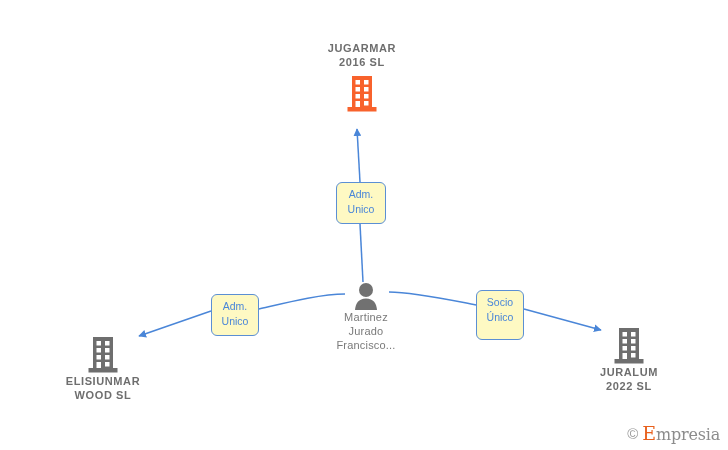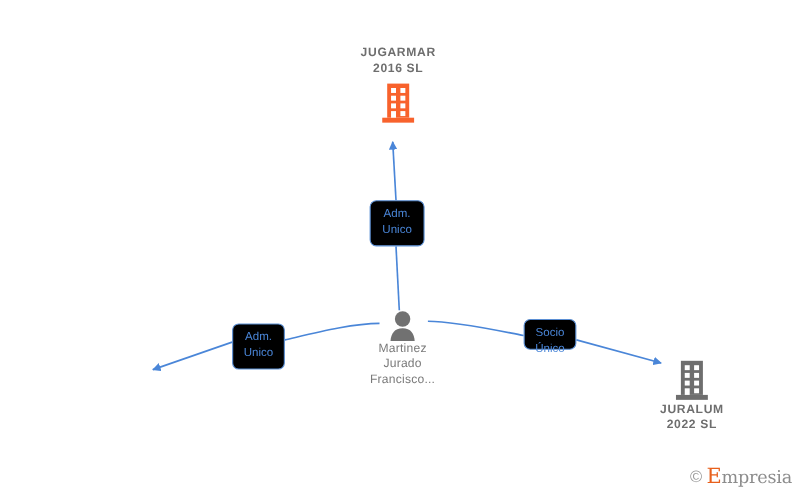--- a/index.html
+++ b/index.html
@@ -62,21 +62,21 @@
   }
 
   
   .node.root .node-label { margin-bottom: 3px; }
 
   
   .chip {
     position: absolute;
     border: 1.4px solid #5b8fd4;
     border-radius: 6px;
-    background: #000000;
+    background: #fef9c3;
     color: #4a86d8;
     font-size: 10.5px;
     line-height: 15px;
     text-align: center;
     padding: 4px 7px 5px 7px;
     white-space: pre-line;
     box-sizing: border-box;
   }
 
   
@@ -157,20 +157,38 @@
       <svg width="26" height="28" viewBox="0 0 26 28">
         <circle cx="13" cy="8" r="7" fill="#717171"></circle>
         <path d="M 13 16.5 C 5.5 16.5, 2.5 21.5, 2 28 L 24 28 C 23.5 21.5, 20.5 16.5, 13 16.5 Z" fill="#717171"></path>
       </svg>
     </div>
     <div class="node-label">Martinez
 Jurado
 Francisco...</div>
   </div>
 
+  <div class="node company" style="left:103px; top:333px;">
+    <div class="icon-wrap">
+      <svg width="30" height="37" viewBox="0 0 30 37">
+        <rect x="5" y="1" width="20" height="31" fill="#6e6e6e"></rect>
+        <rect x="0.5" y="32" width="29" height="4.5" fill="#6e6e6e"></rect>
+        <rect x="8.5" y="5" width="4.5" height="4.5" fill="#ffffff"></rect>
+        <rect x="17" y="5" width="4.5" height="4.5" fill="#ffffff"></rect>
+        <rect x="8.5" y="12" width="4.5" height="4.5" fill="#ffffff"></rect>
+        <rect x="17" y="12" width="4.5" height="4.5" fill="#ffffff"></rect>
+        <rect x="8.5" y="19" width="4.5" height="4.5" fill="#ffffff"></rect>
+        <rect x="17" y="19" width="4.5" height="4.5" fill="#ffffff"></rect>
+        <rect x="8.5" y="26" width="4.5" height="6" fill="#ffffff"></rect>
+        <rect x="17" y="26" width="4.5" height="4.5" fill="#ffffff"></rect>
+      </svg>
+    </div>
+    <div class="node-label">ELISIUNMAR
+WOOD  SL</div>
+  </div>
 
   <div class="node company" style="left:629px; top:324px;">
     <div class="icon-wrap">
       <svg width="30" height="37" viewBox="0 0 30 37">
         <rect x="5" y="1" width="20" height="31" fill="#6e6e6e"></rect>
         <rect x="0.5" y="32" width="29" height="4.5" fill="#6e6e6e"></rect>
         <rect x="8.5" y="5" width="4.5" height="4.5" fill="#ffffff"></rect>
         <rect x="17" y="5" width="4.5" height="4.5" fill="#ffffff"></rect>
         <rect x="8.5" y="12" width="4.5" height="4.5" fill="#ffffff"></rect>
         <rect x="17" y="12" width="4.5" height="4.5" fill="#ffffff"></rect>
@@ -183,21 +201,21 @@
     <div class="node-label">JURALUM
 2022  SL</div>
   </div>
 
   <div class="chip" style="left:336px; top:182px; width:50px; height:42px;">Adm.
 Unico</div>
 
   <div class="chip" style="left:211px; top:294px; width:48px; height:42px;">Adm.
 Unico</div>
 
-  <div class="chip" style="left:476px; top:290px; width:48px; height:28px;">Socio
+  <div class="chip" style="left:476px; top:290px; width:48px; height:50px;">Socio
 Único</div>
 
   <div id="watermark">
     <span class="copy">©</span>
     <span class="brand"><span class="cap">E</span><span>mpresia</span></span>
   </div>
 
 </div>
 
 </body></html>

